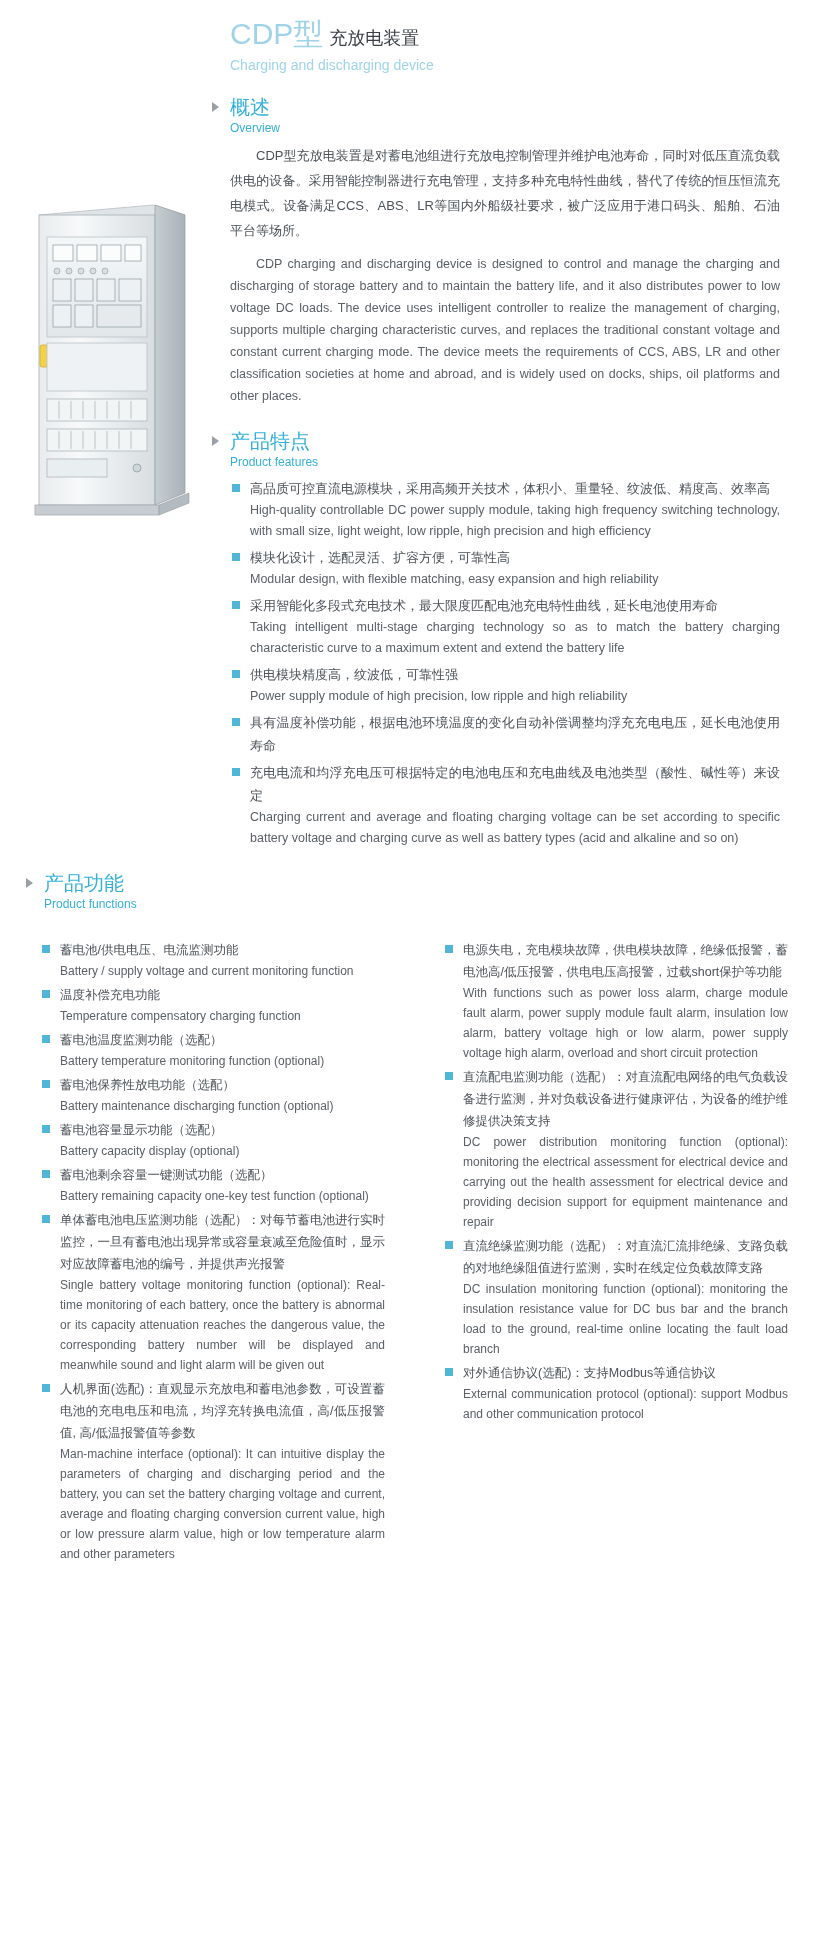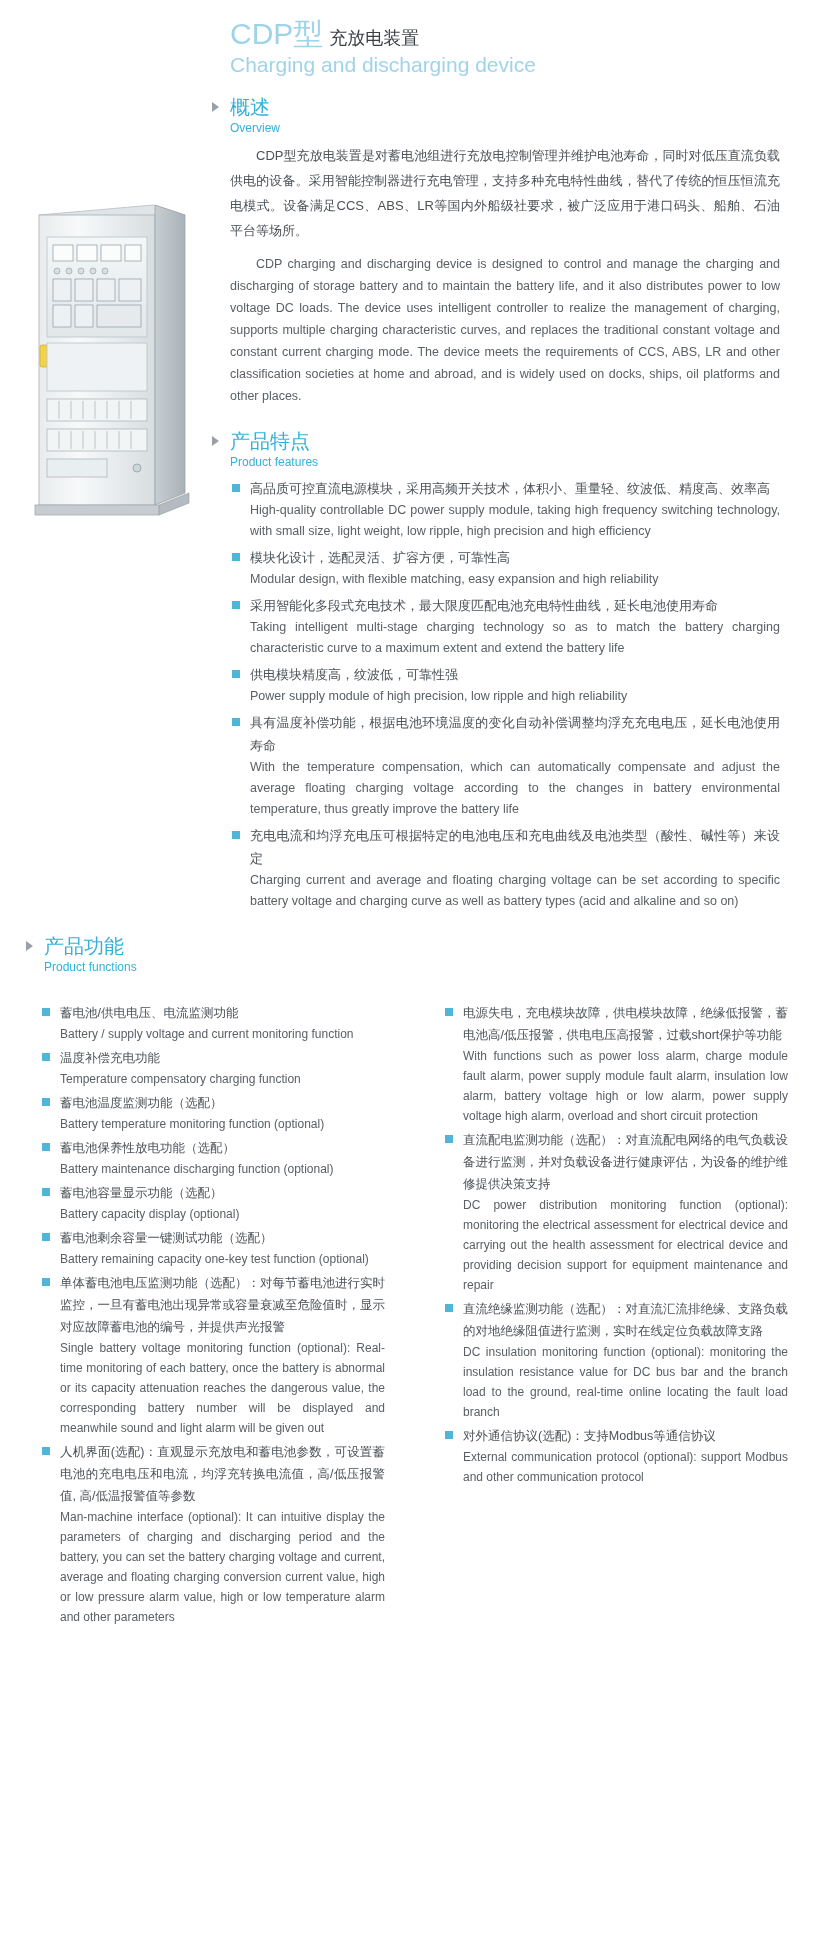--- a/index.html
+++ b/index.html
@@ -26,21 +26,21 @@
     display: inline-block;
     vertical-align: baseline;
   }
   .title-cn .sub {
     font-size: 18px;
     color: #3a4046;
     margin-left: 6px;
     letter-spacing: 0px;
   }
   .title-en {
-    font-size: 21px;
+    font-size: 14px;
     color: #9fd4e8;
     line-height: 20px;
     margin-top: 1px;
   }
 
   
   .top-section {
     position: relative;
     width: 830px;
   }
@@ -264,21 +264,20 @@
         <div class="f-en">Taking intelligent multi-stage charging technology so as to match the battery charging characteristic curve to a maximum extent and extend the battery life</div>
       </li>
       <li>
         <span class="bullet"></span>
         <div class="f-cn">供电模块精度高，纹波低，可靠性强</div>
         <div class="f-en">Power supply module of high precision, low ripple and high reliability</div>
       </li>
       <li>
         <span class="bullet"></span>
         <div class="f-cn">具有温度补偿功能，根据电池环境温度的变化自动补偿调整均浮充充电电压，延长电池使用寿命</div>
-        <div class="f-en">With the temperature compensation, which can automatically compensate and adjust the average floating charging voltage according to the changes in battery environmental temperature, thus greatly improve the battery life</div>
       </li>
       <li>
         <span class="bullet"></span>
         <div class="f-cn">充电电流和均浮充电压可根据特定的电池电压和充电曲线及电池类型（酸性、碱性等）来设定</div>
         <div class="f-en">Charging current and average and floating charging voltage can be set according to specific battery voltage and charging curve as well as battery types (acid and alkaline and so on)</div>
       </li>
     </ul>
   </div>
 </div>
 

